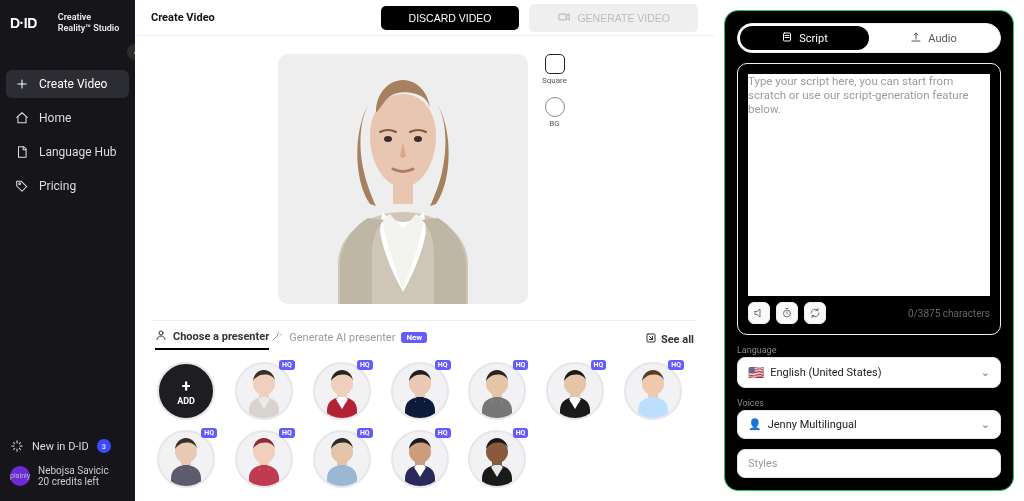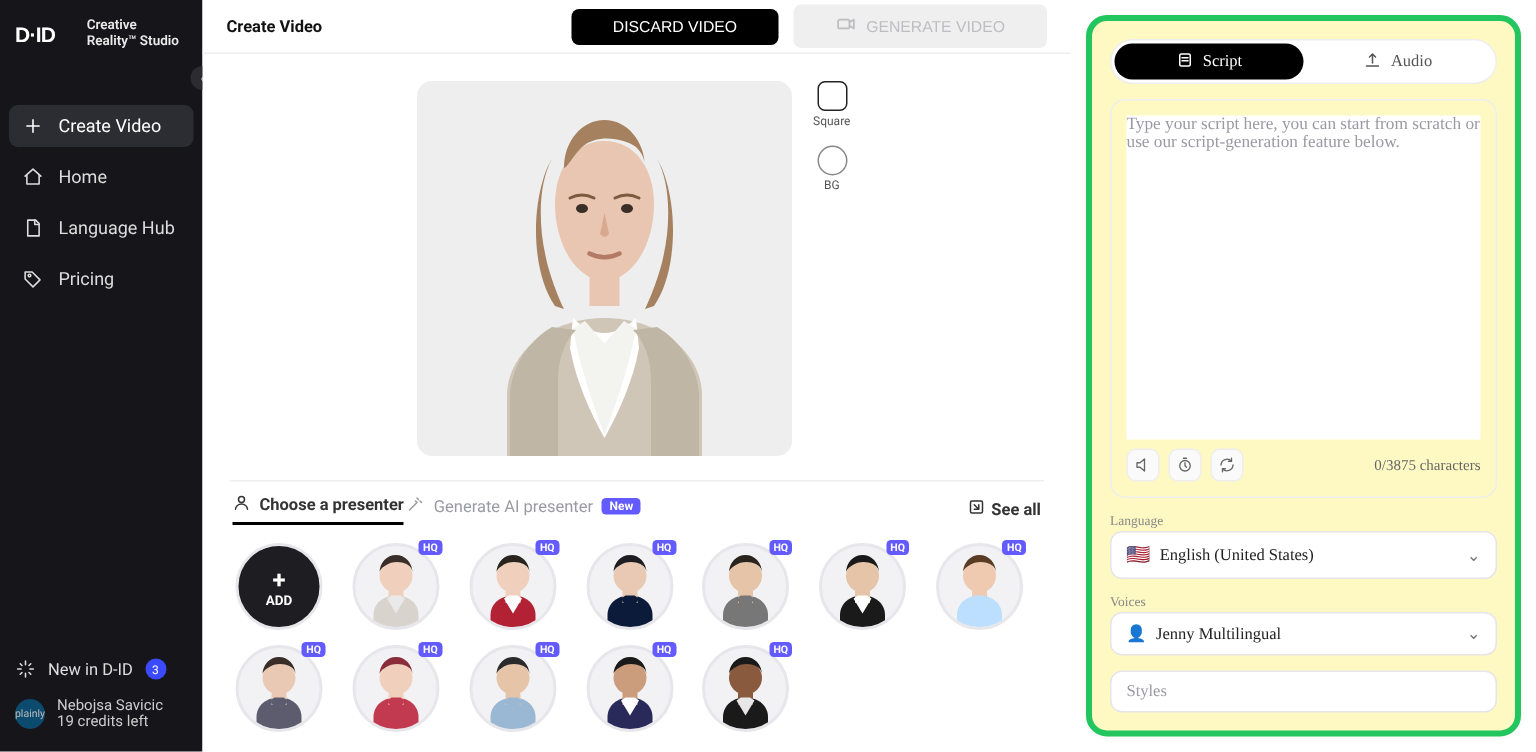--- a/index.html
+++ b/index.html
@@ -14,21 +14,21 @@
 .sidebar-collapse { position: absolute; top: 44px; right: -8px; width: 16px; height: 16px; border-radius: 50%; background: #2b2b30; color: #bbb; display: flex; align-items: center; justify-content: center; font-size: 10px; cursor: pointer; }
 .nav { margin-top: 28px; display: flex; flex-direction: column; gap: 6px; padding: 0 6px; }
 .nav-item { display: flex; align-items: center; gap: 10px; color: #ddd; font-size: 12px; padding: 7px 9px; border-radius: 6px; cursor: pointer; }
 .nav-item.active { background: #2c2c33; color: #fff; }
 .nav-icon { width: 14px; height: 14px; display: inline-flex; align-items: center; justify-content: center; }
 .nav-icon svg { width: 14px; height: 14px; stroke: currentColor; fill: none; stroke-width: 1.8; }
 .sidebar-bottom { margin-top: auto; padding: 10px 10px 14px 10px; display: flex; flex-direction: column; gap: 12px; }
 .new-in { display: flex; align-items: center; gap: 8px; font-size: 11px; color: #ddd; cursor: pointer; }
 .new-in .dot { width: 14px; height: 14px; border-radius: 50%; background: #3b49ff; color: #fff; font-size: 8px; display: flex; align-items: center; justify-content: center; }
 .user-block { display: flex; align-items: center; gap: 8px; font-size: 10px; color: #ccc; }
-.user-avatar { width: 20px; height: 20px; border-radius: 50%; background: #0c4a6e; display: flex; align-items: center; justify-content: center; font-size: 7px; color: #bbb; }
+.user-avatar { width: 20px; height: 20px; border-radius: 50%; background: #6d28d9; display: flex; align-items: center; justify-content: center; font-size: 7px; color: #bbb; }
 
 
 .main { position: absolute; left: 135px; top: 0; right: 310px; bottom: 0; background: #fff; display: flex; flex-direction: column; }
 .topbar { height: 36px; border-bottom: 1px solid #eee; display: flex; align-items: center; padding: 0 16px; gap: 10px; }
 .topbar-title { font-size: 11px; font-weight: 700; color: #111; }
 .topbar-spacer { flex: 1; }
 .btn { font-size: 10.5px; padding: 6px 28px; border-radius: 5px; border: none; cursor: pointer; display: inline-flex; align-items: center; gap: 6px; font-weight: 400; }
 .btn-discard { background: #000; color: #fff; }
 .btn-generate { background: #efefef; color: #bdbdc2; }
 .btn-generate .cam-icon svg { stroke: #bdbdc2; }
@@ -56,21 +56,21 @@
 .presenter-grid { display: grid; grid-template-columns: repeat(7, 1fr); gap: 10px; padding: 6px 4px; overflow-y: auto; }
 .presenter-cell { position: relative; width: 58px; height: 58px; }
 .presenter-circle { width: 58px; height: 58px; border-radius: 50%; background: #f2f2f5; border: 2px solid #e6e6eb; display: flex; align-items: flex-end; justify-content: center; overflow: hidden; cursor: pointer; }
 .presenter-circle.add { background: #1e1e22; color: #fff; flex-direction: column; align-items: center; justify-content: center; font-size: 16px; font-weight: 700; }
 .presenter-circle.add .add-label { font-size: 9px; font-weight: 700; }
 .hq-badge { position: absolute; top: -2px; right: -2px; background: #635bff; color: #fff; font-size: 7px; font-weight: 700; padding: 1px 3px; border-radius: 3px; }
 .presenter-circle svg { width: 46px; height: 52px; }
 
 
 .right { position: absolute; right: 0; top: 0; bottom: 0; width: 310px; padding: 10px; }
-.rcard { background: #fef9c3; border: 4px solid #22c55e; border-radius: 14px; padding: 12px; display: flex; flex-direction: column; height: 100%; box-shadow: 0 1px 4px rgba(0,0,0,0.04); font-family: Liberation Serif, serif; }
+.rcard { background: #000000; border: 1px solid #22c55e; border-radius: 14px; padding: 12px; display: flex; flex-direction: column; height: 100%; box-shadow: 0 1px 4px rgba(0,0,0,0.04); }
 .seg { display: flex; background: #fff; border: 1px solid #eee; border-radius: 18px; padding: 2px; height: 30px; font-size: 11px; }
 .seg .seg-btn { flex: 1; display: flex; align-items: center; justify-content: center; gap: 6px; border-radius: 16px; cursor: pointer; color: #555; }
 .seg .seg-btn.active { background: #000; color: #fff; }
 .script-box { flex: 1; margin-top: 10px; border: 1px solid #eee; border-radius: 10px; padding: 10px; display: flex; flex-direction: column; min-height: 160px; }
 .script-box textarea { flex: 1; border: none; outline: none; resize: none; font-size: 11.5px; color: #333; font-family: inherit; }
 .script-box textarea::placeholder { color: #9a9aa3; }
 .script-footer { display: flex; align-items: center; gap: 6px; margin-top: 6px; }
 .sf-btn { width: 22px; height: 22px; border: 1px solid #eee; border-radius: 6px; display: flex; align-items: center; justify-content: center; cursor: pointer; color: #666; background: #fafafa; }
 .sf-btn svg { width: 12px; height: 12px; stroke: currentColor; fill: none; stroke-width: 1.8; }
 .char-count { margin-left: auto; font-size: 10px; color: #666; }
@@ -143,21 +143,21 @@
             <path d="M12 3v4M12 17v4M3 12h4M17 12h4M6 6l2 2M16 16l2 2M6 18l2-2M16 8l2-2"></path>
           </svg>
         </span>
       <span>New in D-ID</span>
       <span class="dot">3</span>
     </div>
     <div class="user-block">
       <div class="user-avatar">plainly</div>
       <div>
         <div>Nebojsa Savicic</div>
-        <div>19 credits left</div>
+        <div>20 credits left</div>
       </div>
     </div>
   </div>
 </div>
 
 <div class="main">
   <div class="topbar">
     <span class="topbar-title">Create Video</span>
     <span class="topbar-spacer"></span>
     <button class="btn btn-discard">DISCARD VIDEO</button>

